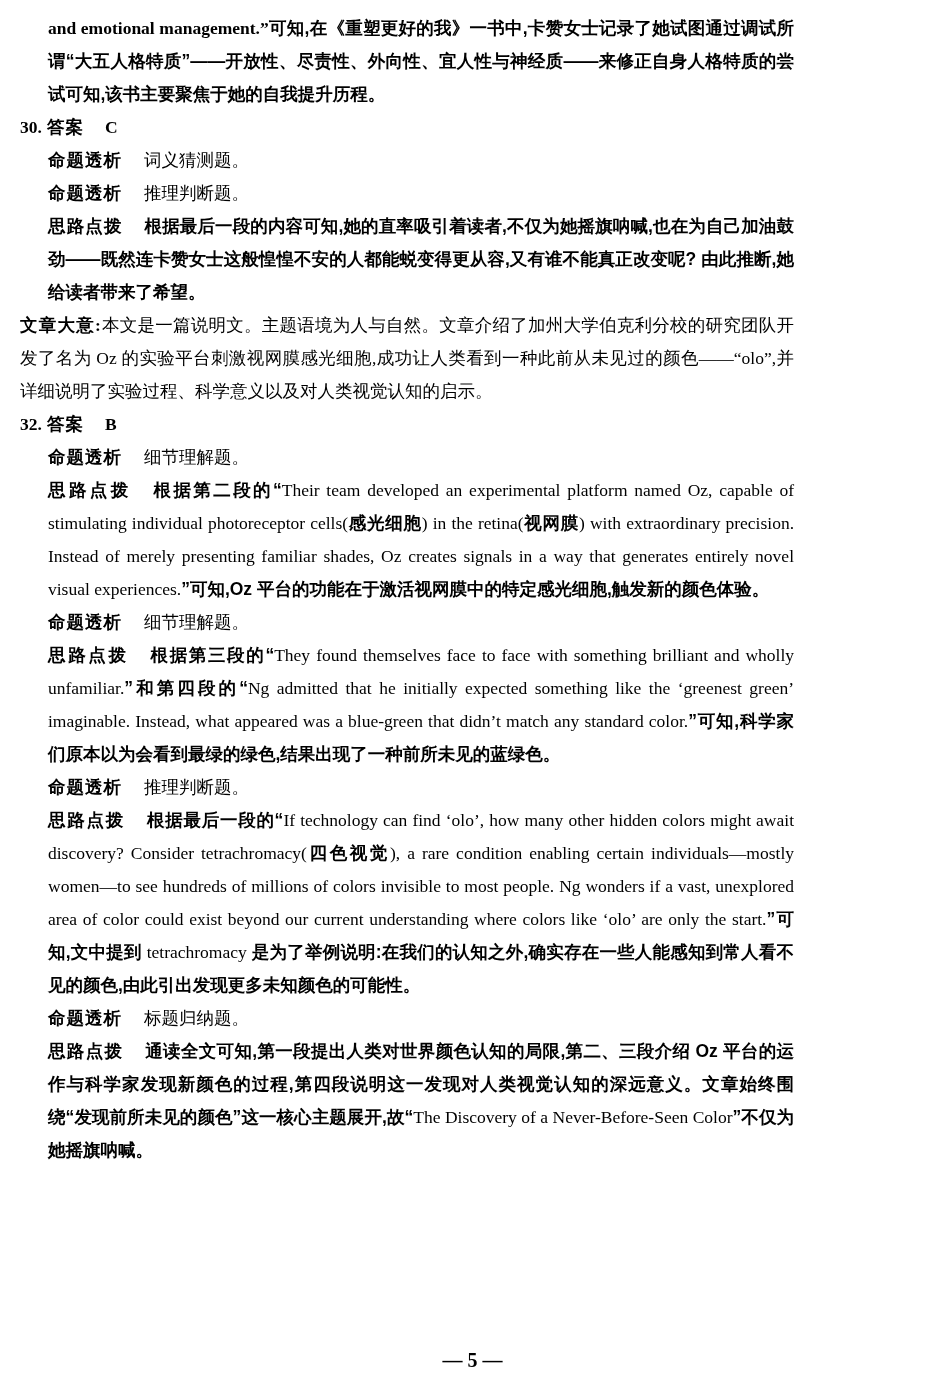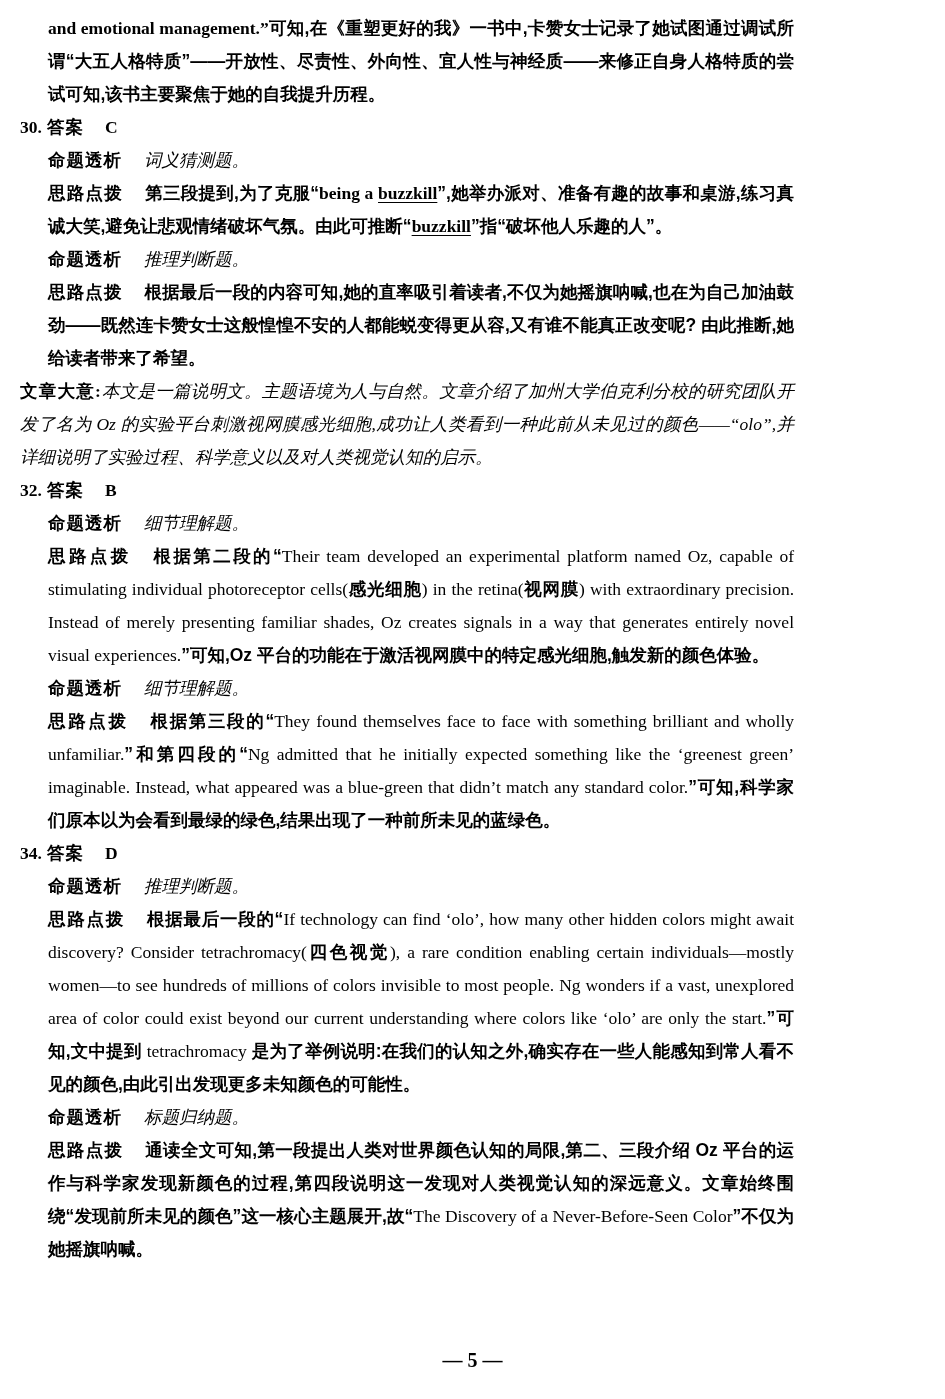--- a/index.html
+++ b/index.html
@@ -23,21 +23,21 @@
   }
   p{margin:0;text-align:justify;}
   .ansline{text-align:left;}
   .outdent{margin-left:-28px;}
   
   .cn{font-family:"Liberation Sans",sans-serif;font-weight:700;}
   
   .lbl{font-family:Liberation Serif, serif;font-weight:700;letter-spacing:1px;}
   .lbl-gap{margin-right:22px;}
   
-  .kai{font-family:"Liberation Serif",serif;font-style:italic;font-weight:400;}
+  .kai{font-family:"Liberation Serif",serif;font-weight:400;}
   
   .en{font-family:"Liberation Serif",serif;font-weight:400;}
   .en-b{font-family:"Liberation Serif",serif;font-weight:700;}
   .u{text-decoration:underline;text-underline-offset:3px;}
   .num{margin-right:5px;}
   .ans{margin-left:21px;}
   .footer{
     position:absolute;
     left:0; top:1344px;
     width:945px;
@@ -51,21 +51,20 @@
 <body>
 
 <div class="sheet">
   <div class="content">
 
     <p class="para"><span class="en-b">and emotional management.”</span><span class="cn">可知,在《重塑更好的我》一书中,卡赞女士记录了她试图通过调试所谓“大五人格特质”——开放性、尽责性、外向性、宜人性与神经质——来修正自身人格特质的尝试可知,该书主要聚焦于她的自我提升历程。</span></p>
 
     <div>
       <p class="ansline outdent"><span class="en-b num">30.</span><span class="lbl">答案</span><span class="en-b ans">C</span></p>
       <p><span class="lbl lbl-gap">命题透析</span><span class="kai">词义猜测题。</span></p>
-      <p><span class="lbl lbl-gap">思路点拨</span><span class="cn">第三段提到,为了克服“</span><span class="en-b">being a </span><span class="en-b u">buzzkill</span><span class="cn">”,她举办派对、准备有趣的故事和桌游,练习真诚大笑,避免让悲观情绪破坏气氛。由此可推断“</span><span class="en-b u">buzzkill</span><span class="cn">”指“破坏他人乐趣的人”。</span></p>
     </div>
 
     <div>
       <p><span class="lbl lbl-gap">命题透析</span><span class="kai">推理判断题。</span></p>
       <p><span class="lbl lbl-gap">思路点拨</span><span class="cn">根据最后一段的内容可知,她的直率吸引着读者,不仅为她摇旗呐喊,也在为自己加油鼓劲——既然连卡赞女士这般惶惶不安的人都能蜕变得更从容,又有谁不能真正改变呢? 由此推断,她给读者带来了希望。</span></p>
     </div>
 
     <p class="outdent"><span class="lbl">文章大意</span><span class="lbl">:</span><span class="kai">本文是一篇说明文。主题语境为人与自然。文章介绍了加州大学伯克利分校的研究团队开发了名为 Oz 的实验平台刺激视网膜感光细胞,成功让人类看到一种此前从未见过的颜色——“olo”,并详细说明了实验过程、科学意义以及对人类视觉认知的启示。</span></p>
 
     <div>
@@ -73,21 +72,20 @@
       <p><span class="lbl lbl-gap">命题透析</span><span class="kai">细节理解题。</span></p>
       <p><span class="lbl lbl-gap">思路点拨</span><span class="cn">根据第二段的“</span><span class="en">Their team developed an experimental platform named Oz, capable of stimulating individual photoreceptor cells(</span><span class="cn">感光细胞</span><span class="en">) in the retina(</span><span class="cn">视网膜</span><span class="en">) with extraordinary precision. Instead of merely presenting familiar shades, Oz creates signals in a way that generates entirely novel visual experiences.</span><span class="cn">”可知,Oz 平台的功能在于激活视网膜中的特定感光细胞,触发新的颜色体验。</span></p>
     </div>
 
     <div>
       <p><span class="lbl lbl-gap">命题透析</span><span class="kai">细节理解题。</span></p>
       <p><span class="lbl lbl-gap">思路点拨</span><span class="cn">根据第三段的“</span><span class="en">They found themselves face to face with something brilliant and wholly unfamiliar.</span><span class="cn">”和第四段的“</span><span class="en">Ng admitted that he initially expected something like the ‘greenest green’ imaginable. Instead, what appeared was a blue-green that didn’t match any standard color.</span><span class="cn">”可知,科学家们原本以为会看到最绿的绿色,结果出现了一种前所未见的蓝绿色。</span></p>
     </div>
 
     <div>
-      <p class="ansline outdent"><span class="en-b num">34.</span><span class="lbl">答案</span><span class="en-b ans">D</span></p>
       <p><span class="lbl lbl-gap">命题透析</span><span class="kai">推理判断题。</span></p>
       <p><span class="lbl lbl-gap">思路点拨</span><span class="cn">根据最后一段的“</span><span class="en">If technology can find ‘olo’, how many other hidden colors might await discovery? Consider tetrachromacy(</span><span class="cn">四色视觉</span><span class="en">), a rare condition enabling certain individuals—mostly women—to see hundreds of millions of colors invisible to most people. Ng wonders if a vast, unexplored area of color could exist beyond our current understanding where colors like ‘olo’ are only the start.</span><span class="cn">”可知,文中提到 </span><span class="en">tetrachromacy</span><span class="cn"> 是为了举例说明:在我们的认知之外,确实存在一些人能感知到常人看不见的颜色,由此引出发现更多未知颜色的可能性。</span></p>
     </div>
 
     <div>
       <p><span class="lbl lbl-gap">命题透析</span><span class="kai">标题归纳题。</span></p>
       <p><span class="lbl lbl-gap">思路点拨</span><span class="cn">通读全文可知,第一段提出人类对世界颜色认知的局限,第二、三段介绍 Oz 平台的运作与科学家发现新颜色的过程,第四段说明这一发现对人类视觉认知的深远意义。文章始终围绕“发现前所未见的颜色”这一核心主题展开,故“</span><span class="en">The Discovery of a Never-Before-Seen Color</span><span class="cn">”不仅为她摇旗呐喊。</span></p>
     </div>
 
   </div>

